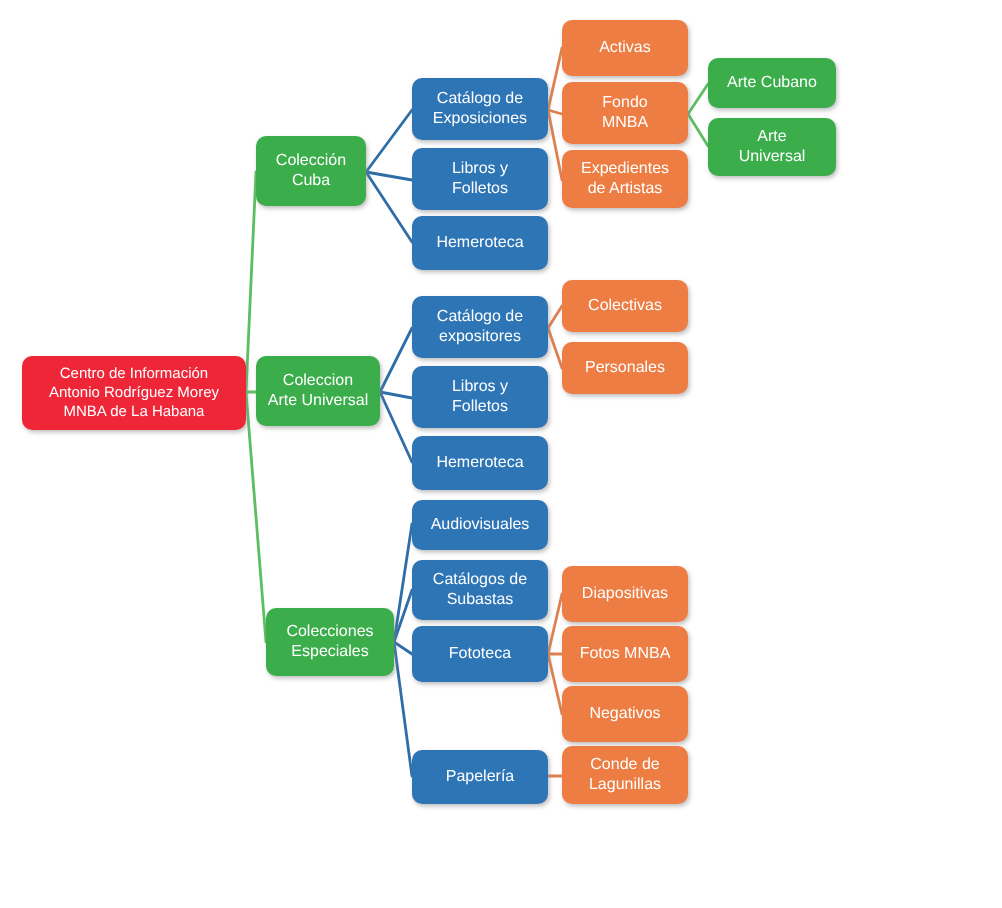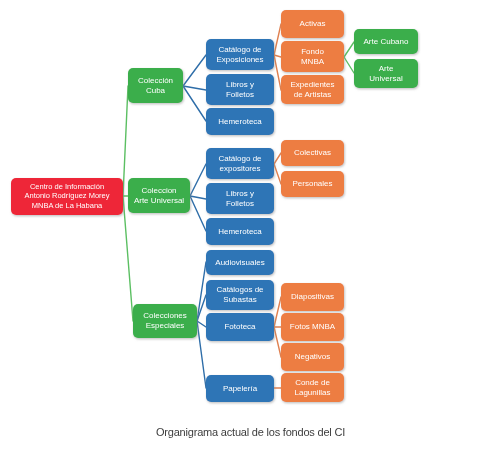--- a/index.html
+++ b/index.html
@@ -192,14 +192,13 @@
           <text class="node-label" x="312.5" y="357" font-size="8">Negativos</text>
         </g>
         <g>
           <rect x="281" y="373" width="63" height="29" rx="5" ry="5" fill="#ED7D43" filter="url(#node-shadow)"></rect>
           <text class="node-label" x="312.5" y="382.4" font-size="8">Conde de</text>
           <text class="node-label" x="312.5" y="392.59999999999997" font-size="8">Lagunillas</text>
         </g>
       </g>
   </svg>
 
-  <div class="caption">Organigrama actual de los fondos del CI</div>
 </div>
 
 </body></html>

